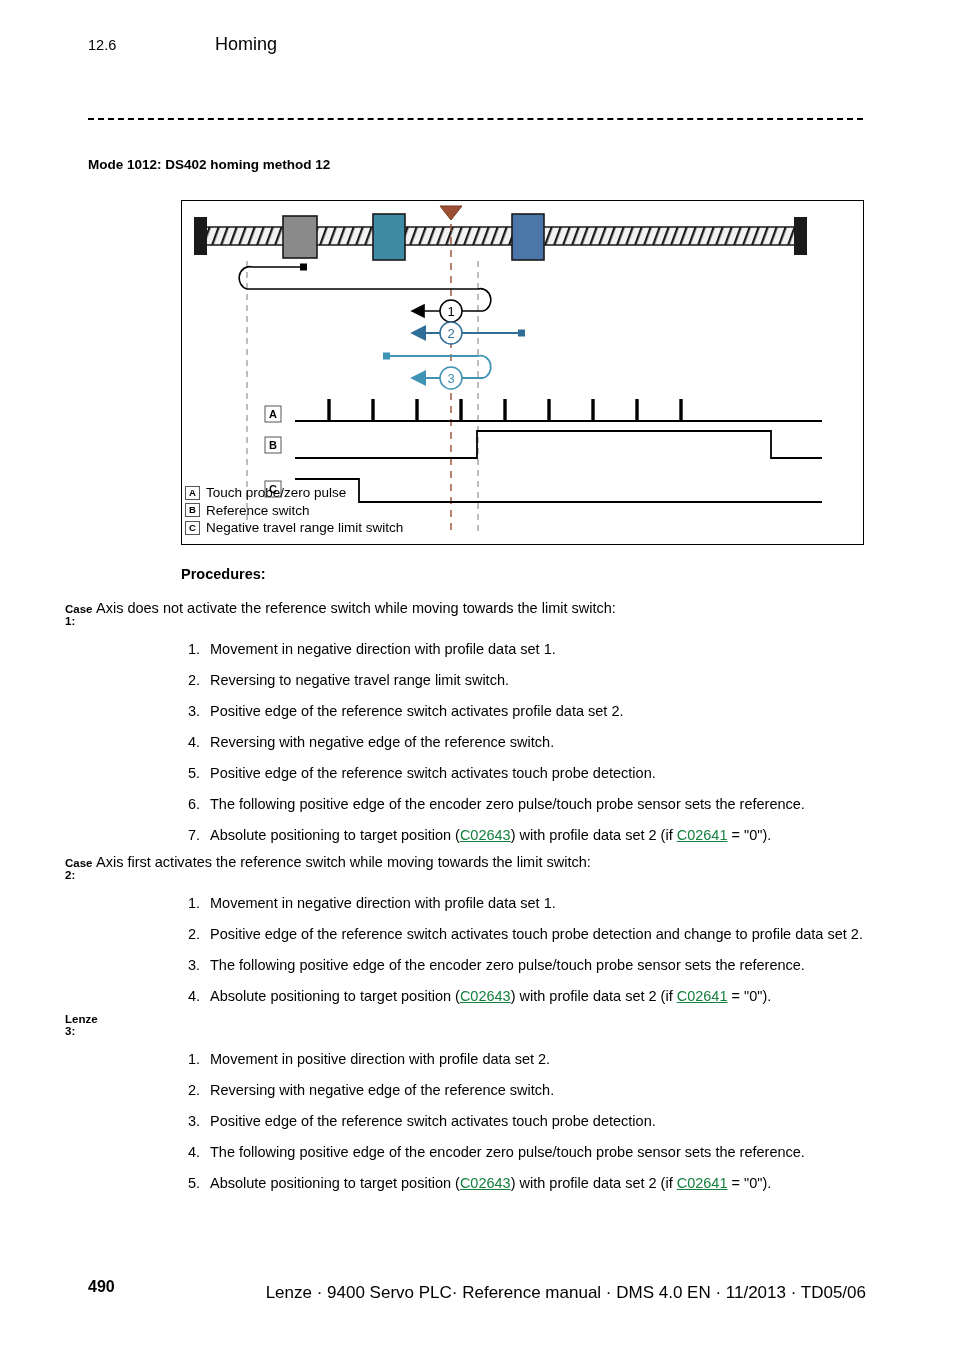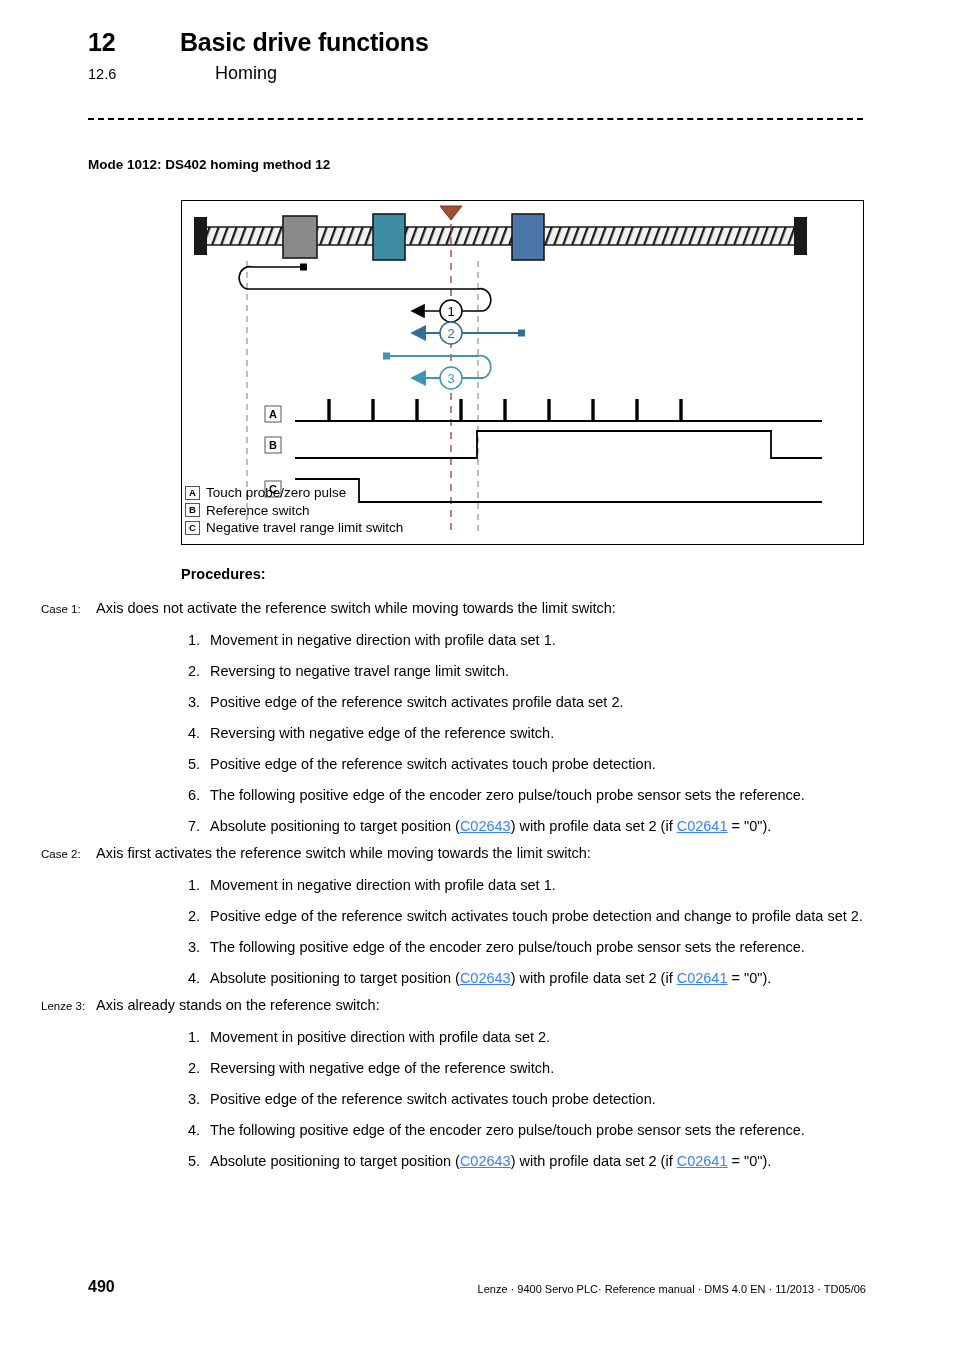--- a/index.html
+++ b/index.html
@@ -123,24 +123,25 @@
     top: 598px;
     width: 954px;
   }
   .case-block { margin-bottom: 7px; }
   .case-head {
     display: flex;
     align-items: baseline;
   }
   .case-label {
     width: 96px;
-    padding-left: 41px;
+    padding-left: 65px;
     box-sizing: border-box;
     font-size: 11.5px;
     flex: 0 0 96px;
+    font-weight: bold;
   }
   .case-intro {
     font-size: 14.5px;
     line-height: 20px;
   }
   ol.steps {
     margin: 0;
     padding: 0;
     list-style: none;
     counter-reset: step;
@@ -156,49 +157,45 @@
     max-width: 678px;
   }
   ol.steps li::before {
     content: counter(step) ".";
     position: absolute;
     left: 0;
     top: 0;
   }
   .case-block .case-head + ol.steps li:first-child { margin-top: 13px; }
   a.cref {
-    color: #3b82f6;
+    color: #15803d;
     text-decoration: underline;
   }
 
   
   .footer-page {
     position: absolute;
     left: 88px;
     top: 1278px;
     font-size: 16px;
     font-weight: 700;
   }
   .footer-meta {
     position: absolute;
     right: 88px;
     top: 1283px;
-    font-size: 11px;
+    font-size: 17px;
     color: #000000;
     white-space: nowrap;
   }
 </style>
 </head>
 <body>
 
 <div class="page-header">
-  <div class="hdr-row-main">
-    <div class="hdr-num">12</div>
-    <div class="hdr-title">Basic drive functions</div>
-  </div>
   <div class="hdr-row-sub">
     <div class="hdr-subnum">12.6</div>
     <div class="hdr-subtitle">Homing</div>
   </div>
 </div>
 
 <div class="rule-dashed"></div>
 
 <div class="mode-caption">Mode 1012: DS402 homing method 12</div>
 
@@ -341,21 +338,20 @@
       <ol class="steps">
         <li>Movement in negative direction with profile data set 1.</li>
         <li>Positive edge of the reference switch activates touch probe detection and change to profile data set 2.</li>
         <li>The following positive edge of the encoder zero pulse/touch probe sensor sets the reference.</li>
         <li>Absolute positioning to target position (<a class="cref" href="#">C02643</a>) with profile data set 2 (if <a class="cref" href="#">C02641</a> = "0").</li>
       </ol>
     </div>
     <div class="case-block">
       <div class="case-head">
         <div class="case-label">Lenze 3:</div>
-        <div class="case-intro">Axis already stands on the reference switch:</div>
       </div>
       <ol class="steps">
         <li>Movement in positive direction with profile data set 2.</li>
         <li>Reversing with negative edge of the reference switch.</li>
         <li>Positive edge of the reference switch activates touch probe detection.</li>
         <li>The following positive edge of the encoder zero pulse/touch probe sensor sets the reference.</li>
         <li>Absolute positioning to target position (<a class="cref" href="#">C02643</a>) with profile data set 2 (if <a class="cref" href="#">C02641</a> = "0").</li>
       </ol>
     </div>
   </div>

